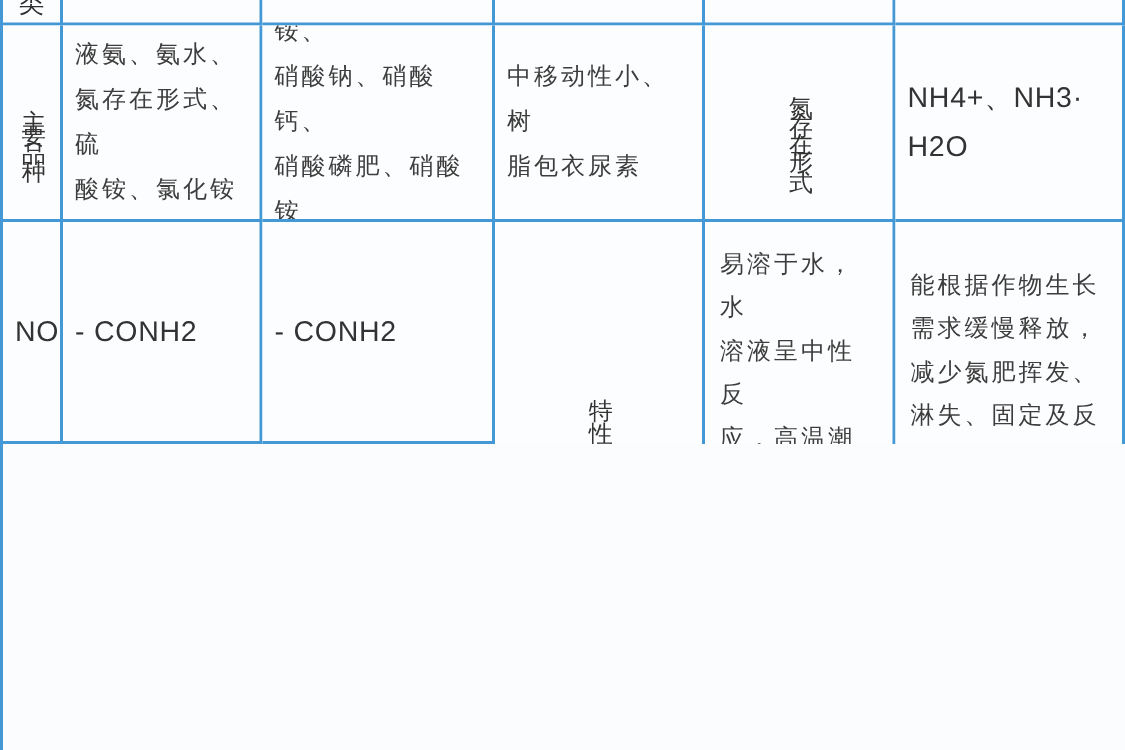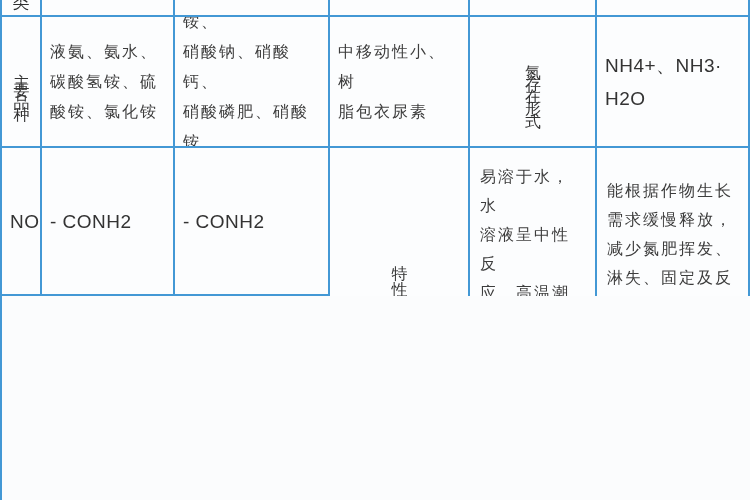--- a/index.html
+++ b/index.html
@@ -84,21 +84,21 @@
       </div>
     <div class="cell r0">
         <span class="txt"></span>
       </div>
 
     <div class="cell r1 hcol">
       <span class="vtext">主要品种</span>
     </div>
     <div class="cell r1 cjk">
         <span class="txt">液氨、氨水、
-碳酸氢铵、硫
+氮存在形式、硫
 酸铵、氯化铵</span>
       </div>
     <div class="cell r1 cjk">
         <span class="txt">硝酸钾、硝酸铵、
 硝酸钠、硝酸钙、
 硝酸磷肥、硝酸铵
 钙、硝基复合肥</span>
       </div>
     <div class="cell r1 cjk">
         <span class="txt">中移动性小、树

